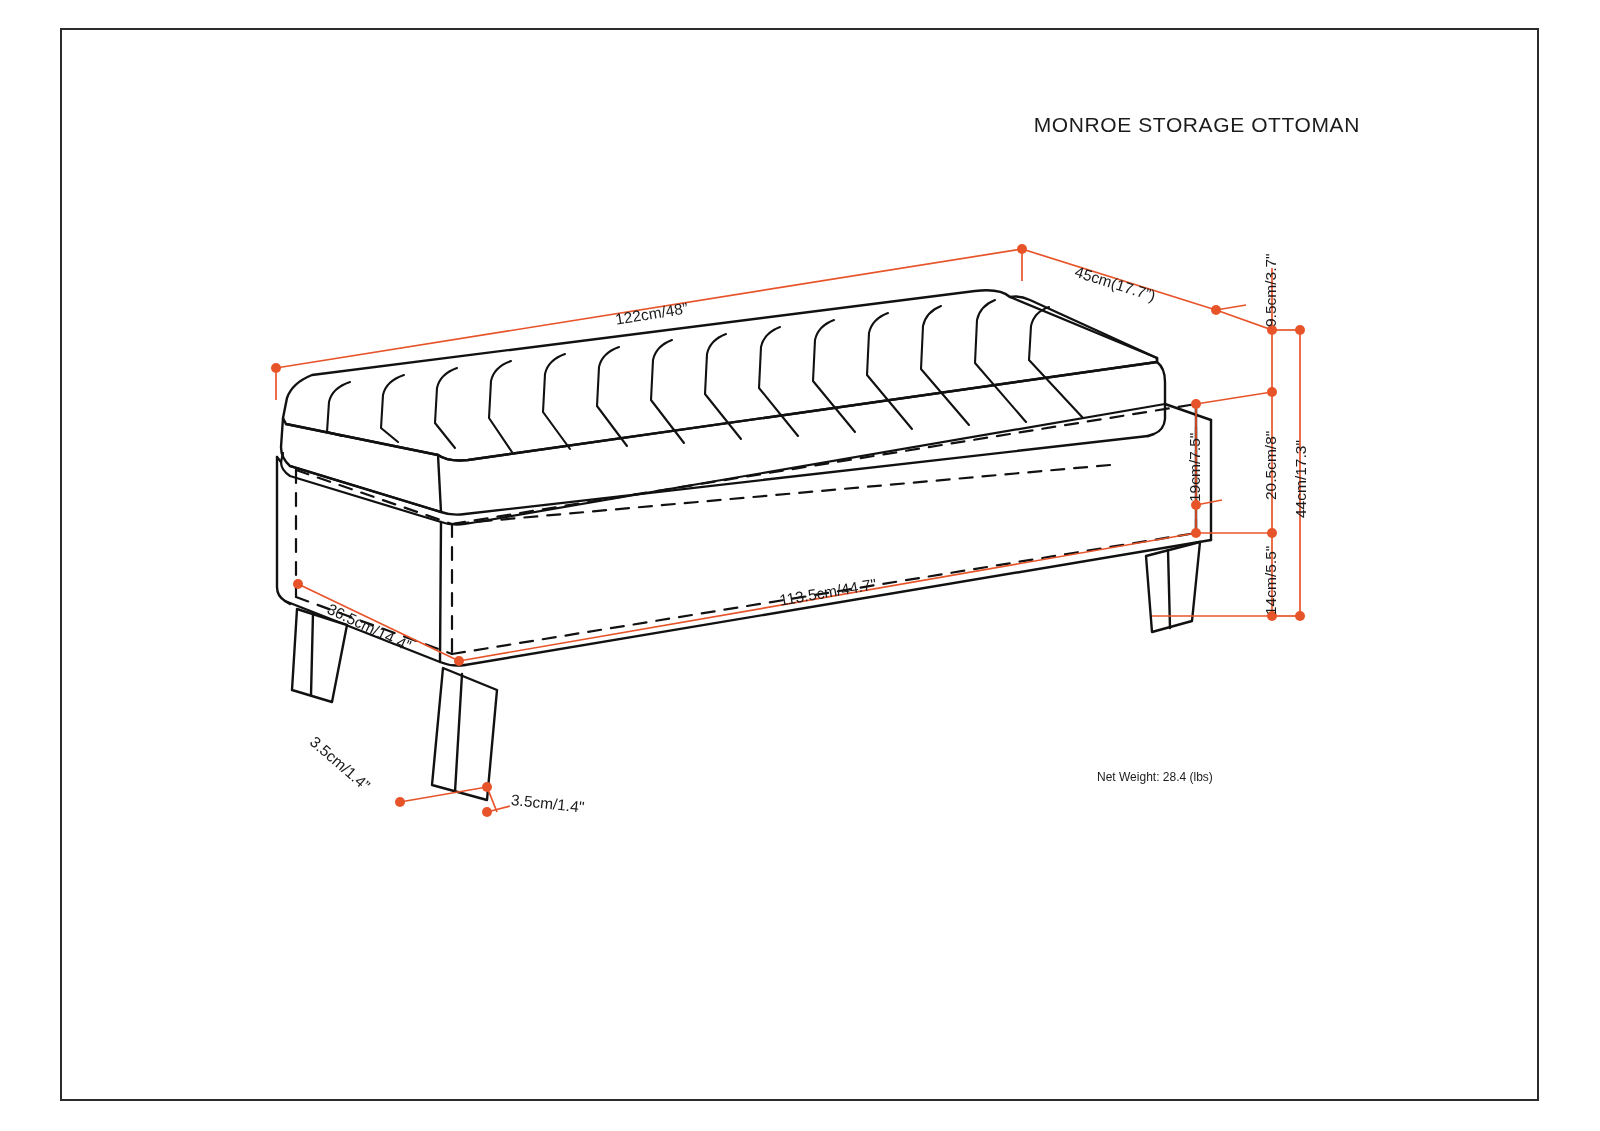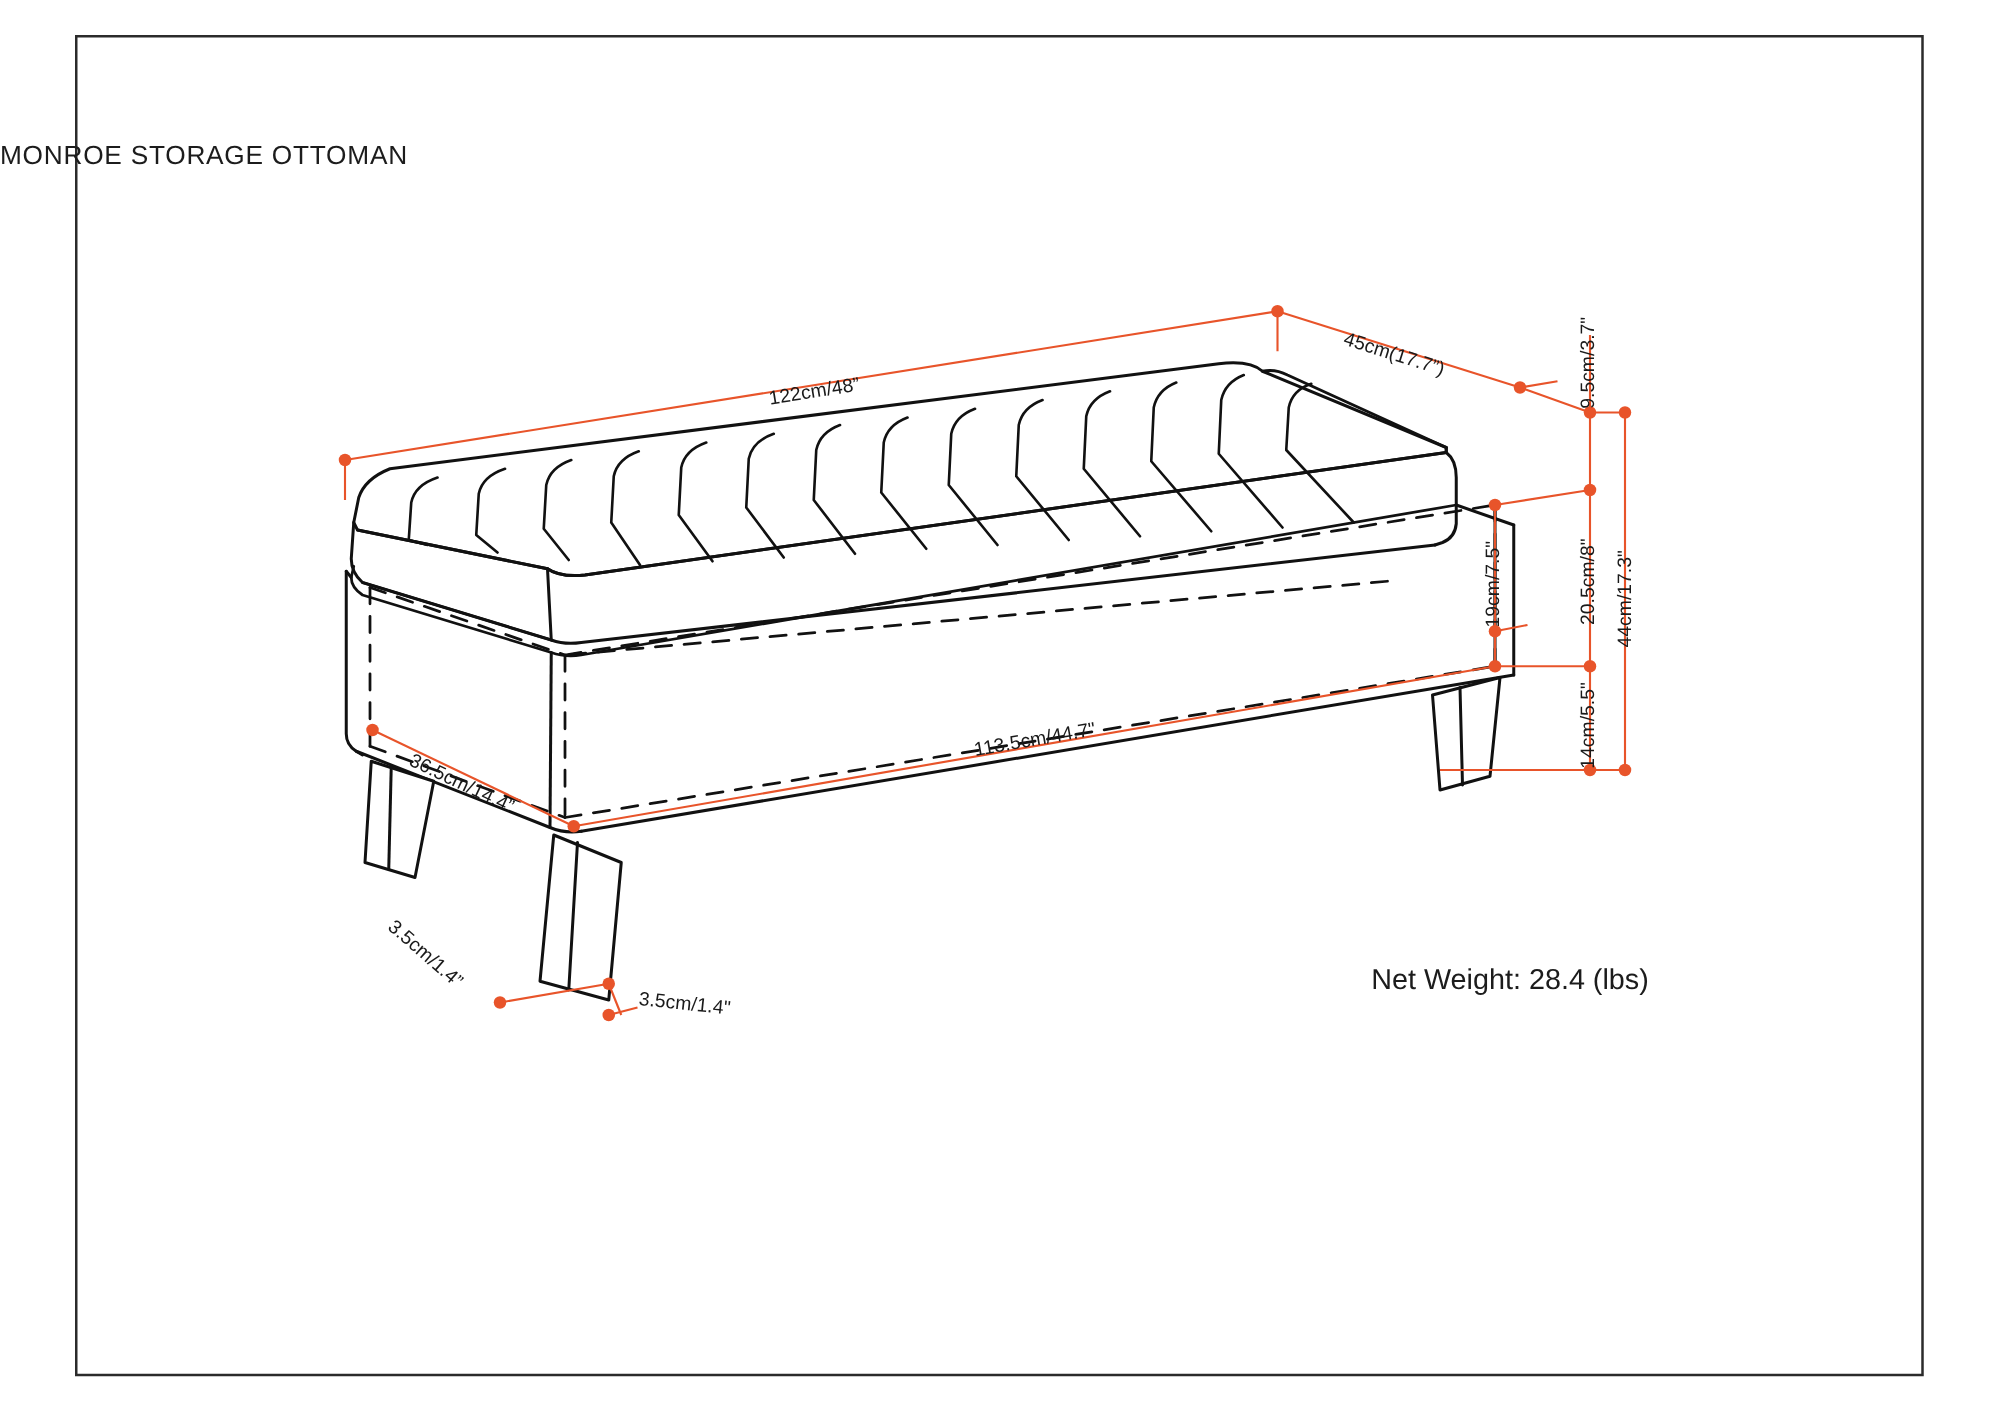--- a/index.html
+++ b/index.html
@@ -25,32 +25,32 @@
     height: 1073px;
     border: 2px solid #2b2b2b;
     box-sizing: border-box;
     background: #ffffff;
   }
   #drawing-title {
     position: absolute;
     left: 0;
     top: 113px;
     width: 1360px;
-    text-align: left;
+    text-align: right;
     font-size: 21px;
     letter-spacing: 0.6px;
     color: #1c1c1c;
     font-family: "Liberation Sans", sans-serif;
     white-space: nowrap;
   }
   #net-weight {
     position: absolute;
     left: 1097px;
     top: 770px;
-    font-size: 23px;
+    font-size: 12px;
     color: #1c1c1c;
     white-space: nowrap;
   }
   svg#figure {
     position: absolute;
     left: 0;
     top: 0;
     width: 1600px;
     height: 1131px;
   }

